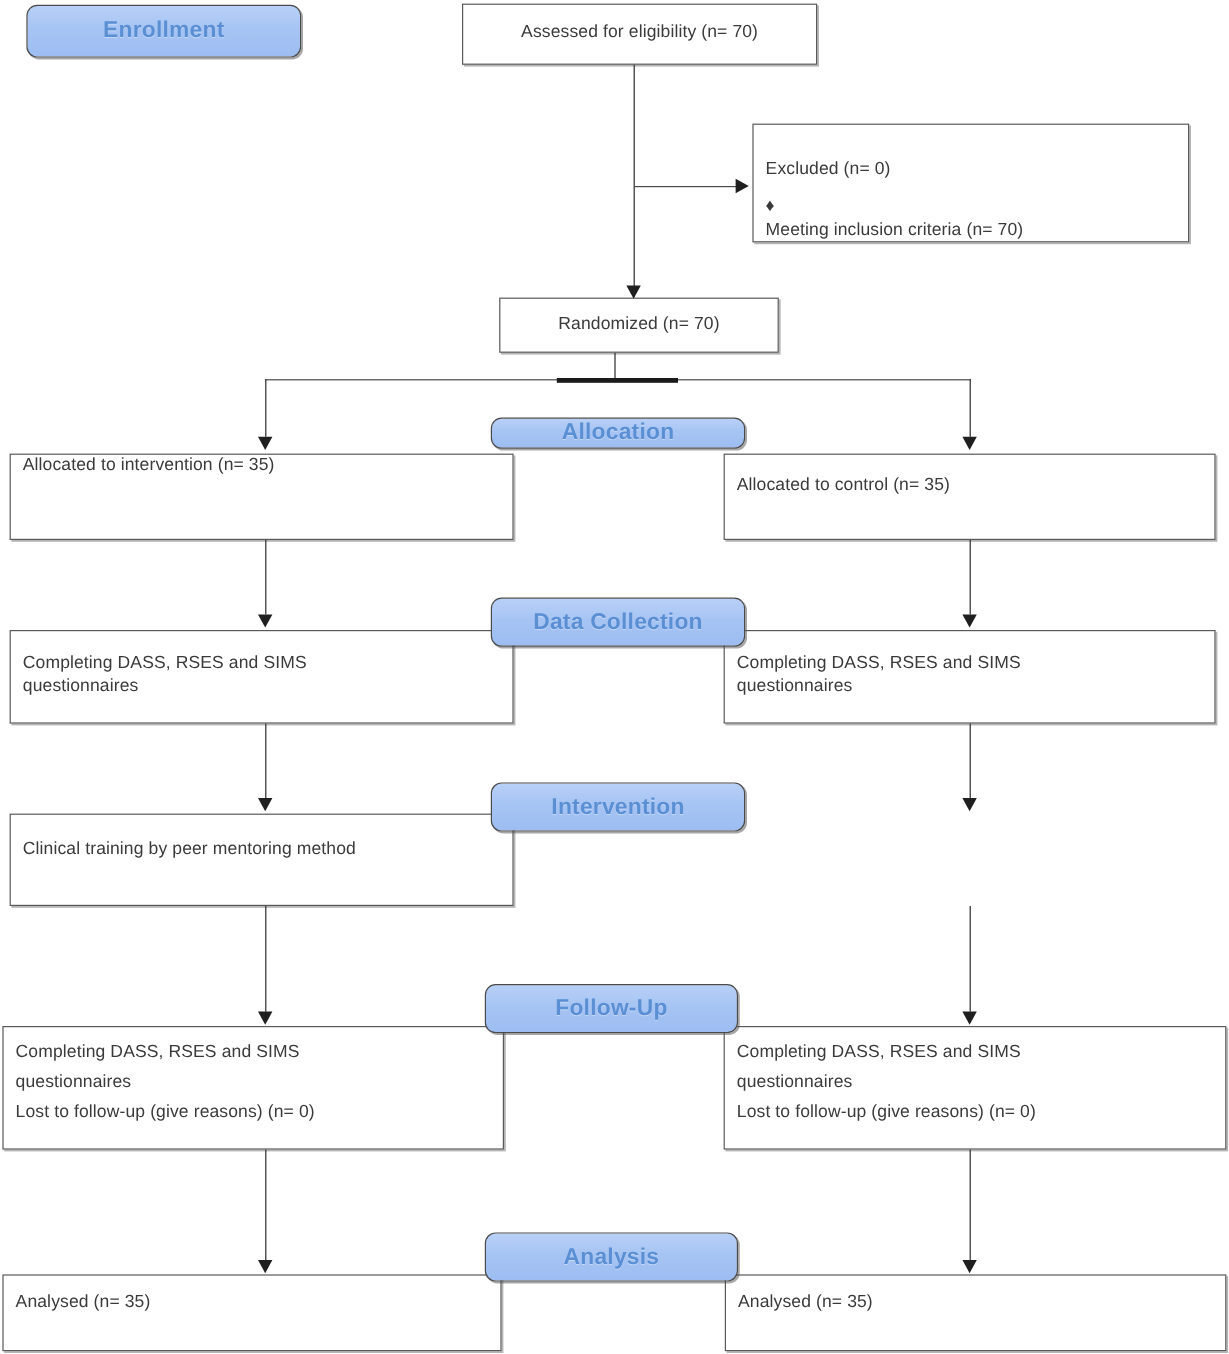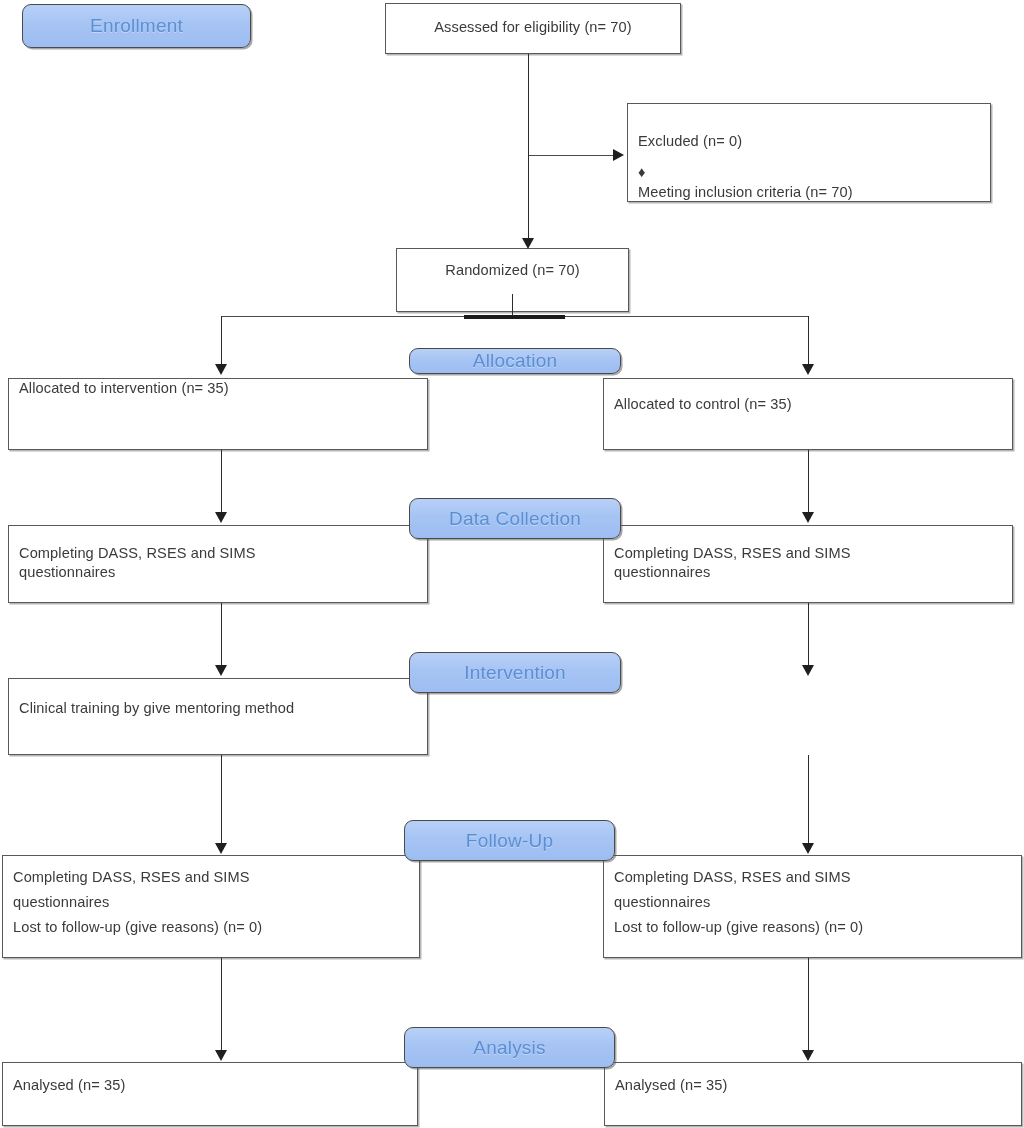--- a/index.html
+++ b/index.html
@@ -47,21 +47,21 @@
     border:1.6px solid #4a4a4a;
     border-radius:9px;
     box-shadow:1.5px 1.5px 0 rgba(80,80,80,0.5);
     display:flex;
     align-items:center;
     justify-content:center;
     z-index:6;
   }
   .pill span{
     color:#5b8fd4;
-    font-weight:normal;
+    font-weight:bold;
     font-size:19px;
     letter-spacing:0.2px;
     text-shadow:0 1px 0 rgba(255,255,255,0.35);
   }
 
   
   .vline{
     position:absolute;
     width:0;
     border-left:1.8px solid #2b2b2b;
@@ -118,21 +118,21 @@
   <div class="arrow-right" style="left:613px;top:149px;"></div>
 
   <div class="box" style="left:627px;top:103px;width:364px;height:99px;">
     <div class="txt" style="top:16px;margin-top:12px;">Excluded (n= 0)</div>
     <div class="txt" style="top:41px;">
       <span class="bullet">♦</span>
       <span>Meeting inclusion criteria (n= 70)</span>
     </div>
   </div>
 
-  <div class="box center" style="left:396px;top:248px;width:233px;height:64px;">
+  <div class="box center" style="left:416px;top:248px;width:233px;height:46px;">
     <div class="txt" style="top:12px;">Randomized (n= 70)</div>
   </div>
 
   <div class="vline" style="left:512px;top:294px;height:22px;"></div>
   <div class="hline" style="left:221px;top:316px;width:588px;"></div>
   <div class="hline thick" style="left:464px;top:315px;width:101px;"></div>
   <div class="vline" style="left:221px;top:316px;height:48px;"></div>
   <div class="vline" style="left:808px;top:316px;height:48px;"></div>
   <div class="arrow-down" style="left:215px;top:364px;"></div>
   <div class="arrow-down" style="left:802px;top:364px;"></div>
@@ -165,21 +165,21 @@
   <div class="pill" style="left:409px;top:498px;width:212px;height:41px;">
     <span>Data Collection</span>
   </div>
 
   <div class="vline" style="left:221px;top:603px;height:62px;"></div>
   <div class="arrow-down" style="left:215px;top:665px;"></div>
   <div class="vline" style="left:808px;top:603px;height:62px;"></div>
   <div class="arrow-down" style="left:802px;top:665px;"></div>
 
   <div class="box" style="left:8px;top:678px;width:420px;height:77px;">
-    <div class="txt" style="top:20px;">Clinical training by give mentoring method</div>
+    <div class="txt" style="top:20px;">Clinical training by peer mentoring method</div>
   </div>
 
   <div class="pill" style="left:409px;top:652px;width:212px;height:41px;">
     <span>Intervention</span>
   </div>
 
   <div class="vline" style="left:221px;top:755px;height:88px;"></div>
   <div class="arrow-down" style="left:215px;top:843px;"></div>
   <div class="vline" style="left:808px;top:755px;height:88px;"></div>
   <div class="arrow-down" style="left:802px;top:843px;"></div>

